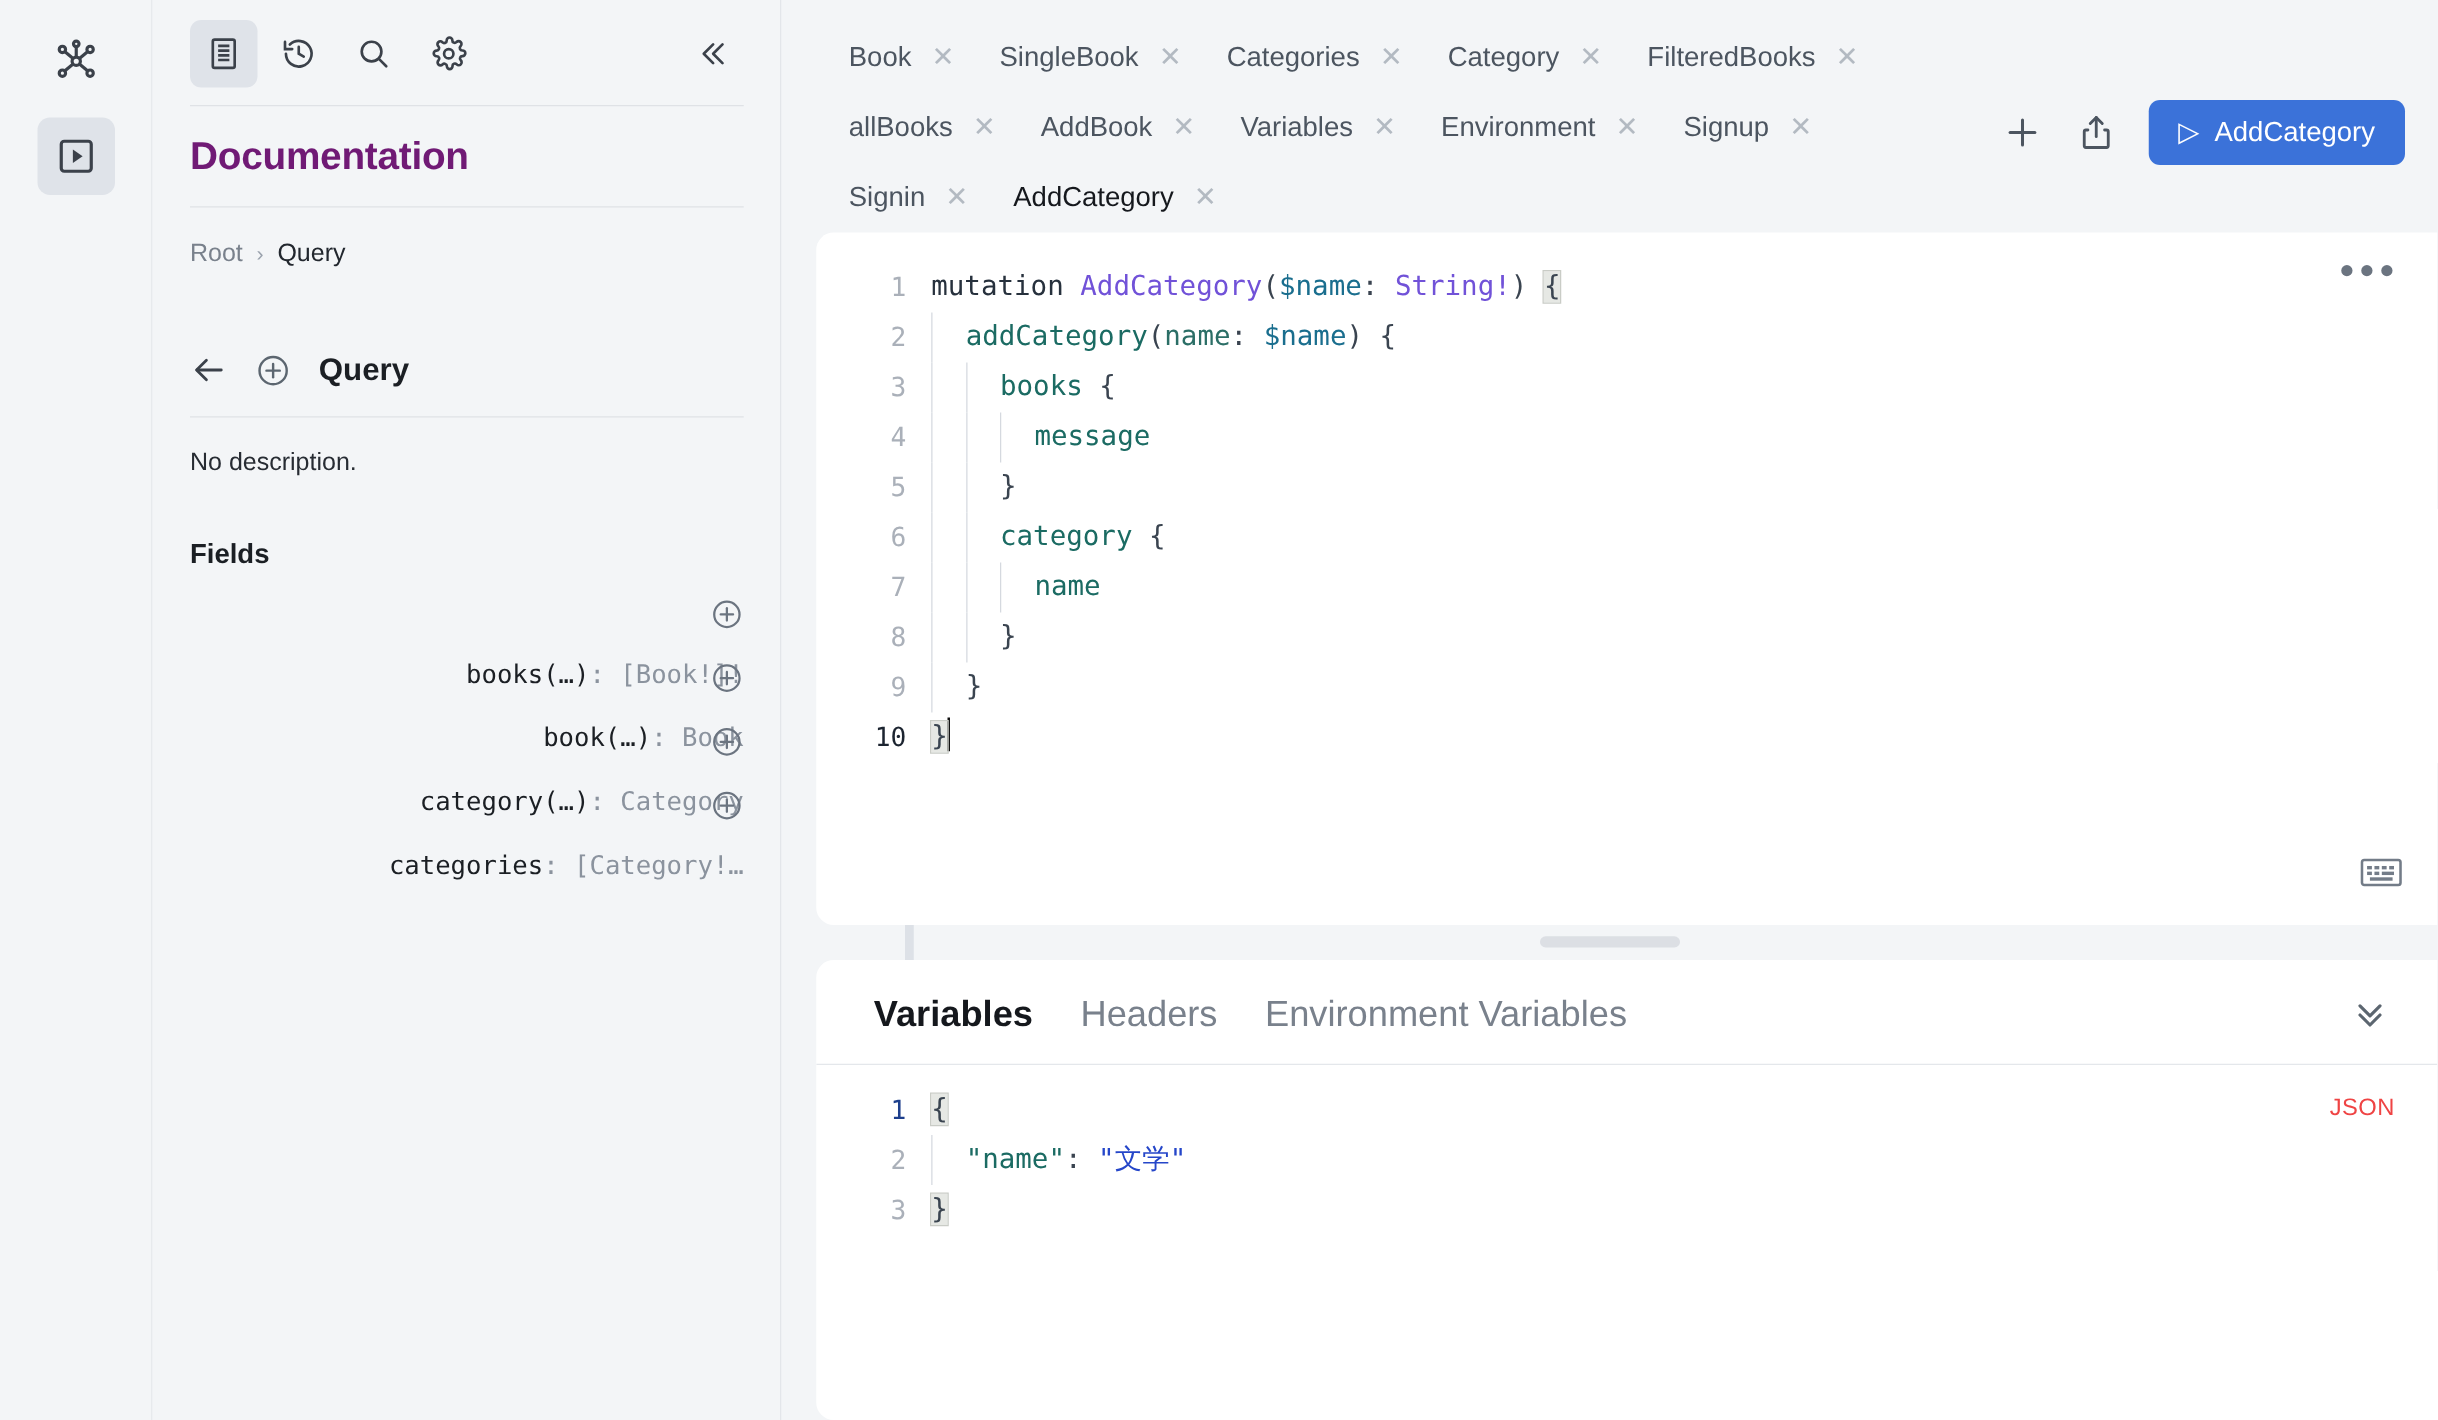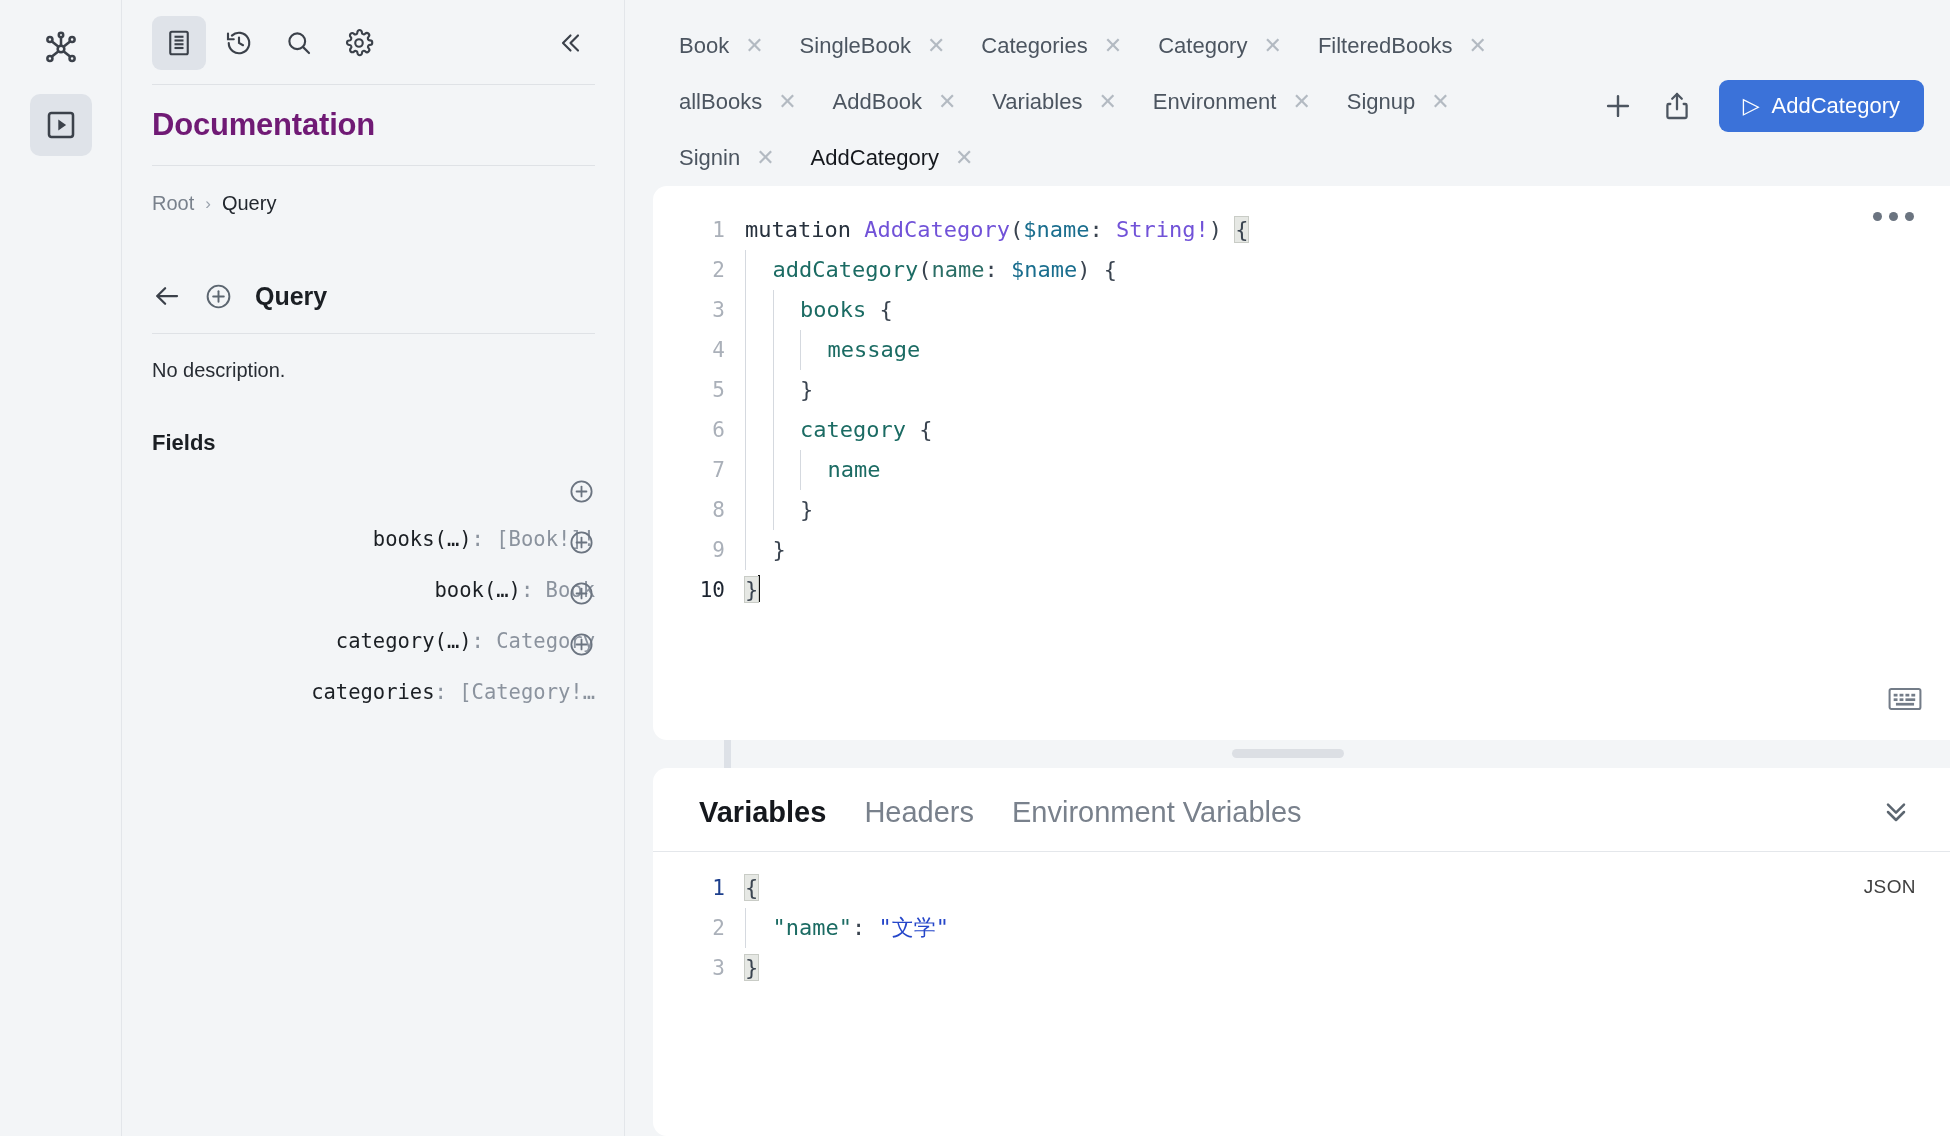--- a/index.html
+++ b/index.html
@@ -177,21 +177,21 @@
   .vars-tabs {
     display: flex; align-items: center; gap: 38px;
     padding: 28px 0 0 46px; position: relative;
   }
   .vtab { font-size: 29px; color: #79818c; cursor: pointer; }
   .vtab.active { color: #15181d; font-weight: bold; }
   .vars-chevron { position: absolute; right: 38px; top: 26px; color: #5c6670; cursor: pointer; }
   .vars-rule { height: 1px; background: #e4e7eb; margin: 22px 0 0 0; }
   .vars-json-label {
     position: absolute; right: 34px; top: 108px;
-    font-size: 19px; color: #404040; letter-spacing: 0.4px;
+    font-size: 19px; color: #ef4444; letter-spacing: 0.4px;
   }
   .vcode { padding: 16px 0 0 0; }
   .vln {
     width: 92px; text-align: right; padding-right: 20px;
     font-family: "DejaVu Sans Mono", monospace;
     font-size: 21px; color: #aab0b9; user-select: none; line-height: 40px;
   }
   .vln.hl { color: #1d3f8c; }
   .vtext { font-family: "DejaVu Sans Mono", monospace; font-size: 22px; line-height: 40px; white-space: pre; }
   .j-key { color: #1b6b63; }

